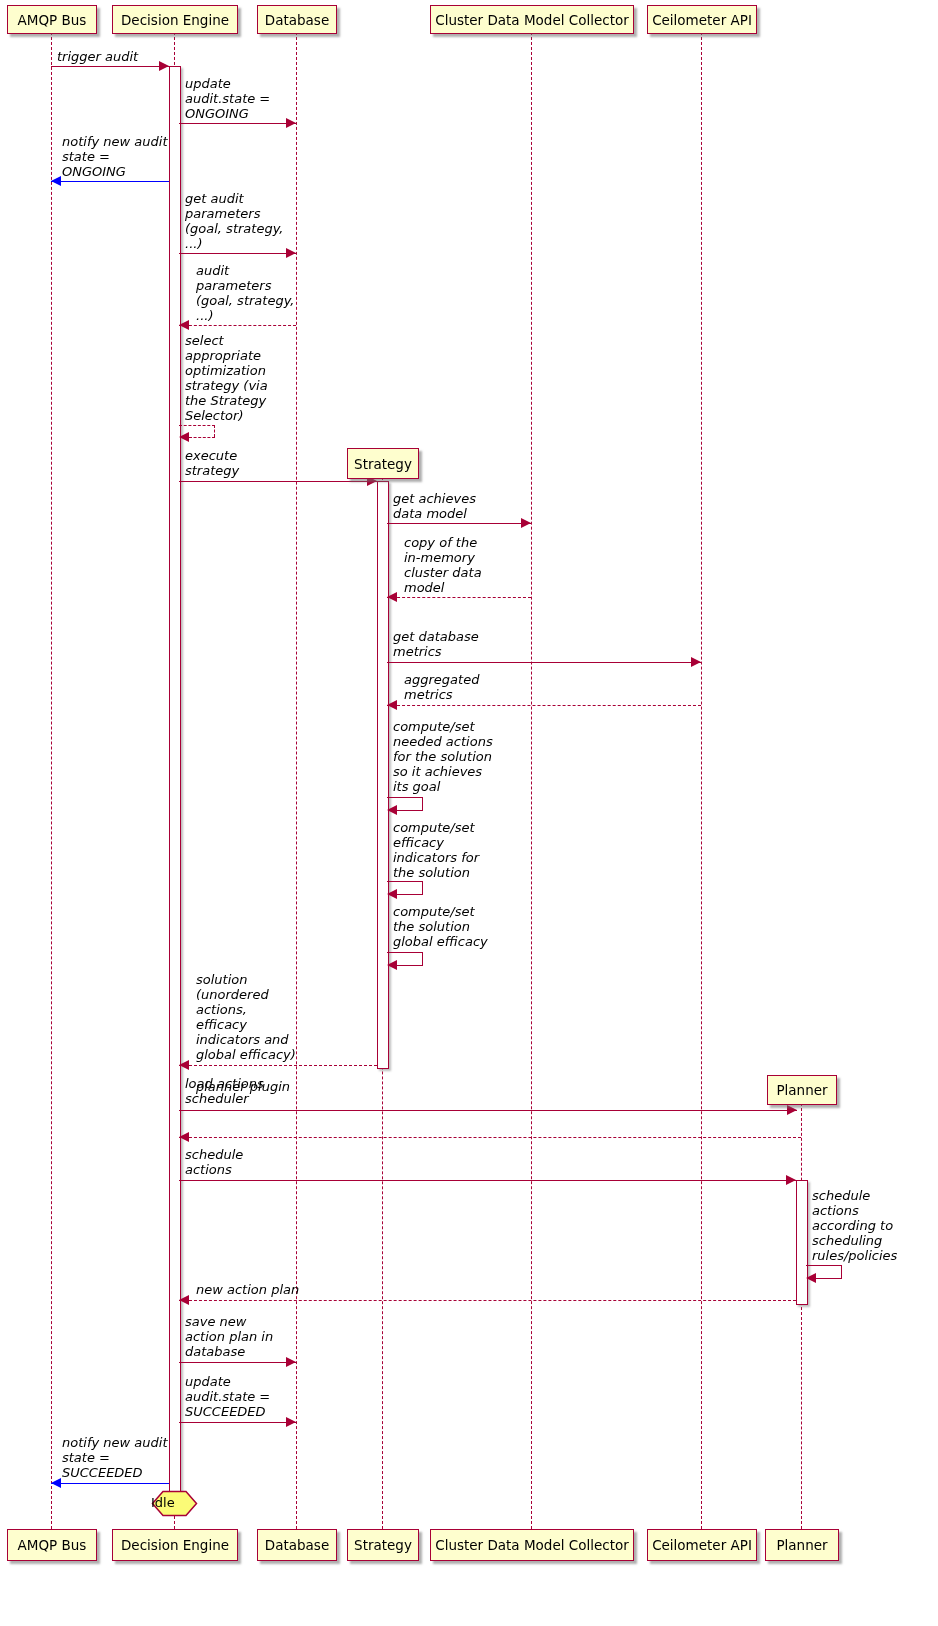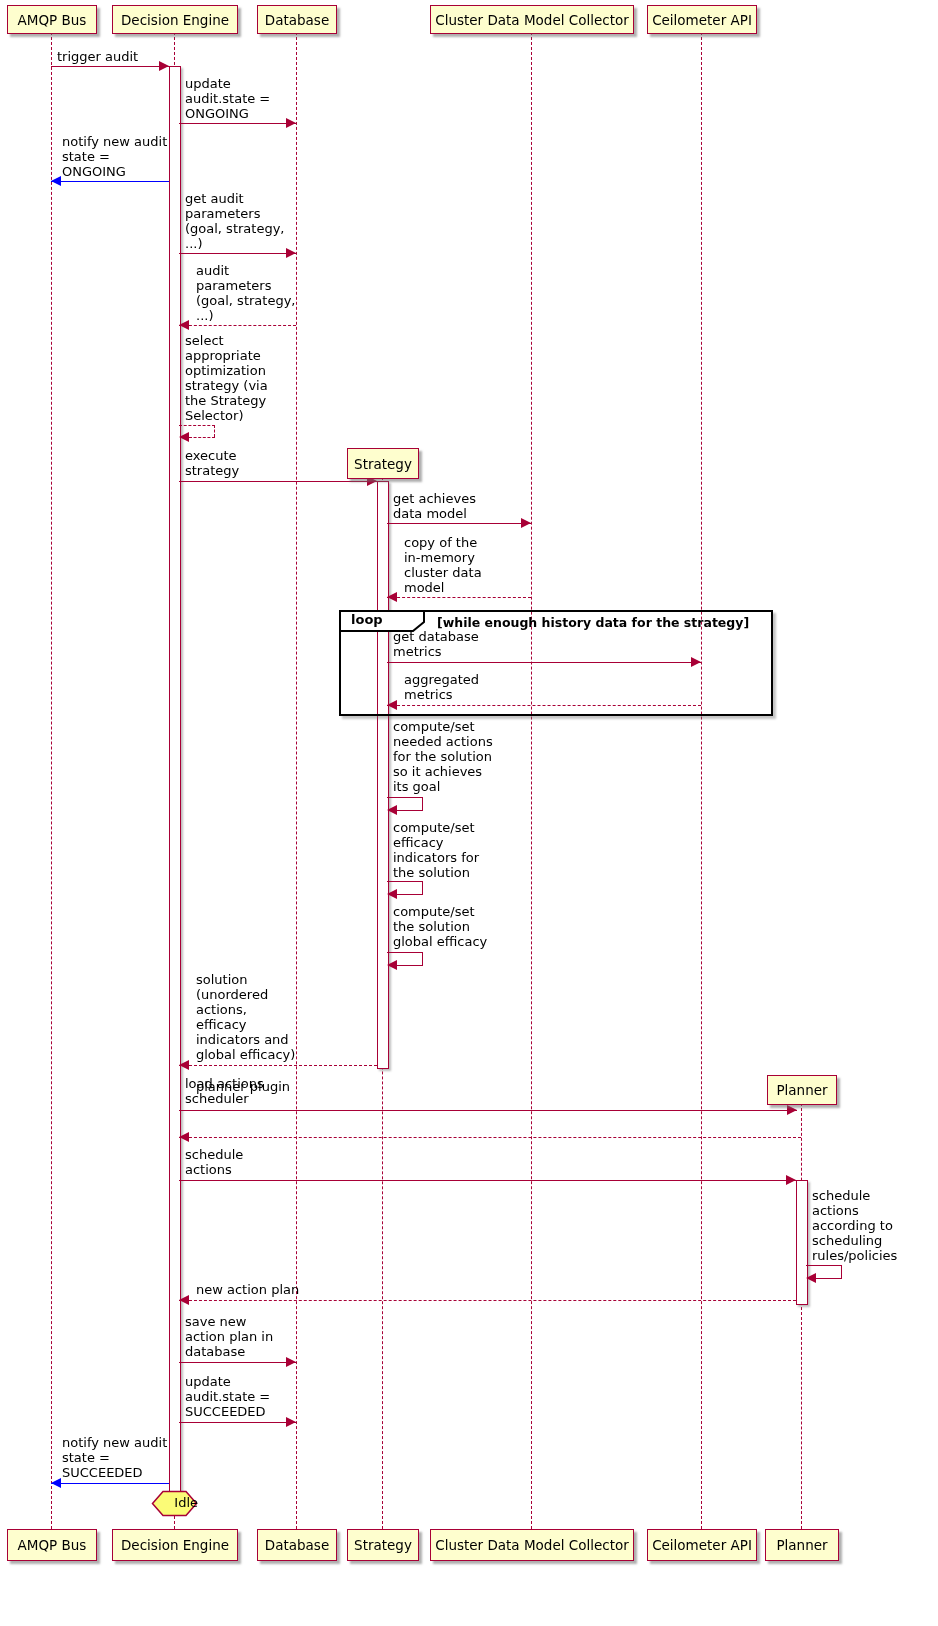--- a/index.html
+++ b/index.html
@@ -8,54 +8,45 @@
   .lifeline{position:absolute;width:0;border-left:1px dashed #A80036;}
   .activation{position:absolute;width:10px;background:#ffffff;border:1px solid #A80036;box-shadow:2px 2px 2px rgba(110,110,110,0.45);}
   .hl{position:absolute;height:0;border-top:1px solid #A80036;}
   .hl.dashed{border-top-style:dashed;}
   .hl.blue{border-top-color:#0000FF;}
   .vl{position:absolute;width:0;border-left:1px solid #A80036;}
   .vl.dashed{border-left-style:dashed;}
   .hr{position:absolute;width:0;height:0;border-top:5px solid transparent;border-bottom:5px solid transparent;border-left:10px solid #A80036;}
   .hleft{position:absolute;width:0;height:0;border-top:5px solid transparent;border-bottom:5px solid transparent;border-right:10px solid #A80036;}
   .hleft.blue{border-right-color:#0000FF;}
-  .mlabel{position:absolute;font-size:13px;line-height:15px;color:#000;white-space:pre-line;}
+  .mlabel{position:absolute;font-size:13px;line-height:15px;color:#000;white-space:pre-line;font-style:italic;}
   .frame{position:absolute;border:2px solid #000;box-shadow:3px 3px 2px rgba(110,110,110,0.4);}
   .frame-tab{position:absolute;left:-2px;top:-2px;width:86px;height:22px;}
   .frame-tab-label{position:absolute;left:12px;top:2px;font-size:13px;font-weight:bold;color:#000;}
   .frame-cond{position:absolute;left:96px;top:3px;font-size:12.5px;font-weight:bold;color:#000;white-space:nowrap;}
   .hexwrap{position:absolute;width:47px;height:27px;}
-  .hex-label{position:absolute;left:0;top:5px;width:100%;text-align:right;font-size:13px;color:#000;}
+  .hex-label{position:absolute;left:0;top:5px;width:100%;text-align:left;font-size:13px;color:#000;}
 </style>
 </head>
 <body>
 
 <div id="canvas">
 
   <div class="lifeline" style="left:51px;top:32px;height:1497px"></div>
   <div class="lifeline" style="left:174px;top:32px;height:1497px"></div>
   <div class="lifeline" style="left:296px;top:32px;height:1497px"></div>
   <div class="lifeline" style="left:382px;top:477px;height:1052px"></div>
   <div class="lifeline" style="left:531px;top:32px;height:1497px"></div>
   <div class="lifeline" style="left:701px;top:32px;height:1497px"></div>
   <div class="lifeline" style="left:801px;top:1103px;height:426px"></div>
 
   <div class="activation" style="left:169px;top:66px;height:1424px"></div>
   <div class="activation" style="left:377px;top:481px;height:586px"></div>
   <div class="activation" style="left:796px;top:1180px;height:123px"></div>
 
-  <div class="frame" style="left:339px;top:610px;width:430px;height:102px">
-    <div class="frame-tab">
-      <svg width="86" height="22" viewBox="0 0 86 22">
-          <polygon points="1,1 85,1 85,12 74,21 1,21" fill="#ffffff" stroke="#000000" stroke-width="2"></polygon>
-        </svg>
-      <div class="frame-tab-label">loop</div>
-    </div>
-    <div class="frame-cond">[while enough history data for the strategy]</div>
-  </div>
 
   <div>
     <div class="mlabel" style="left:57px;top:49px">trigger audit</div>
     <div class="hl" style="left:51px;top:66px;width:118px"></div>
     <div class="hr" style="left:159px;top:61px"></div>
   </div>
 
   <div>
     <div class="mlabel" style="left:185px;top:76px">update
 audit.state =

